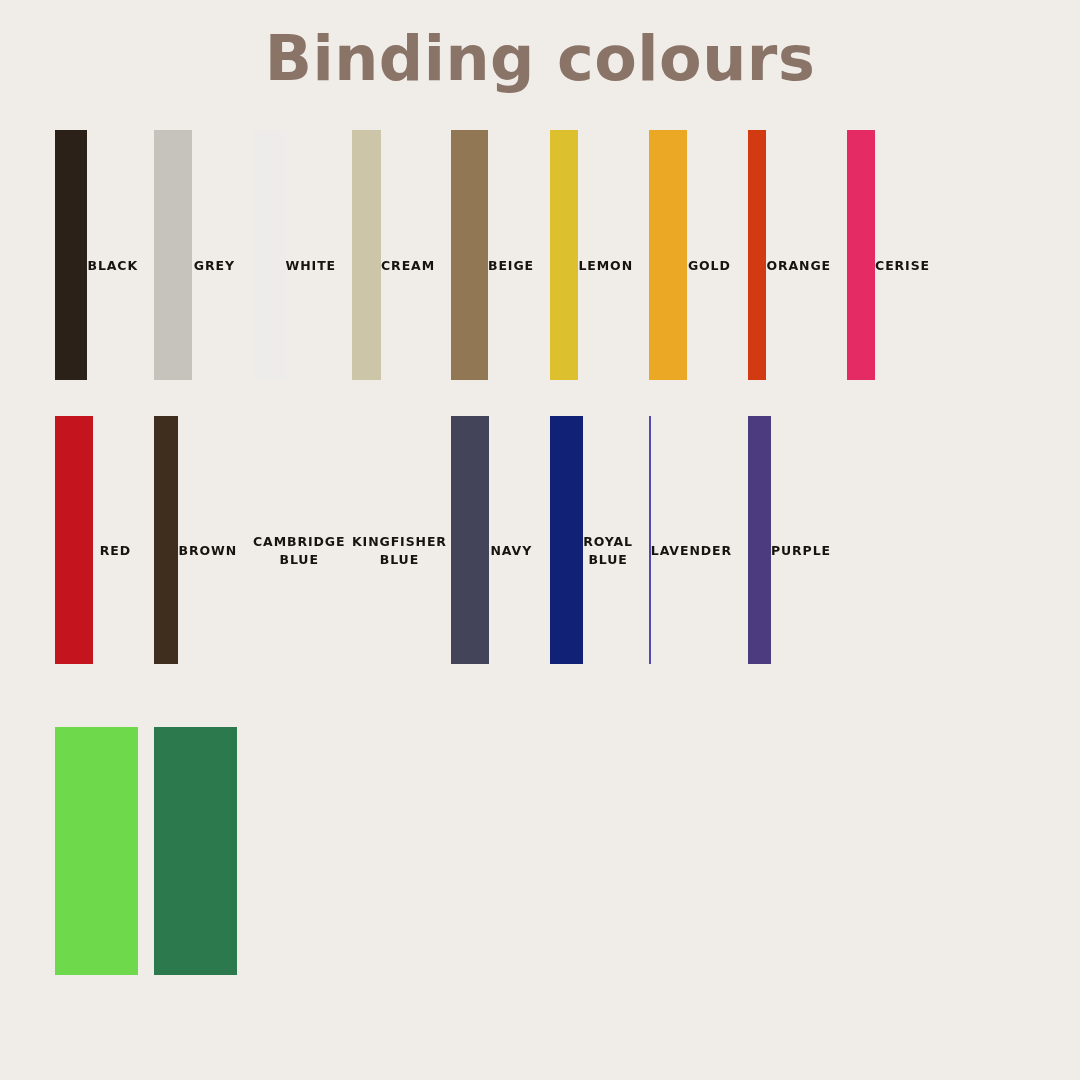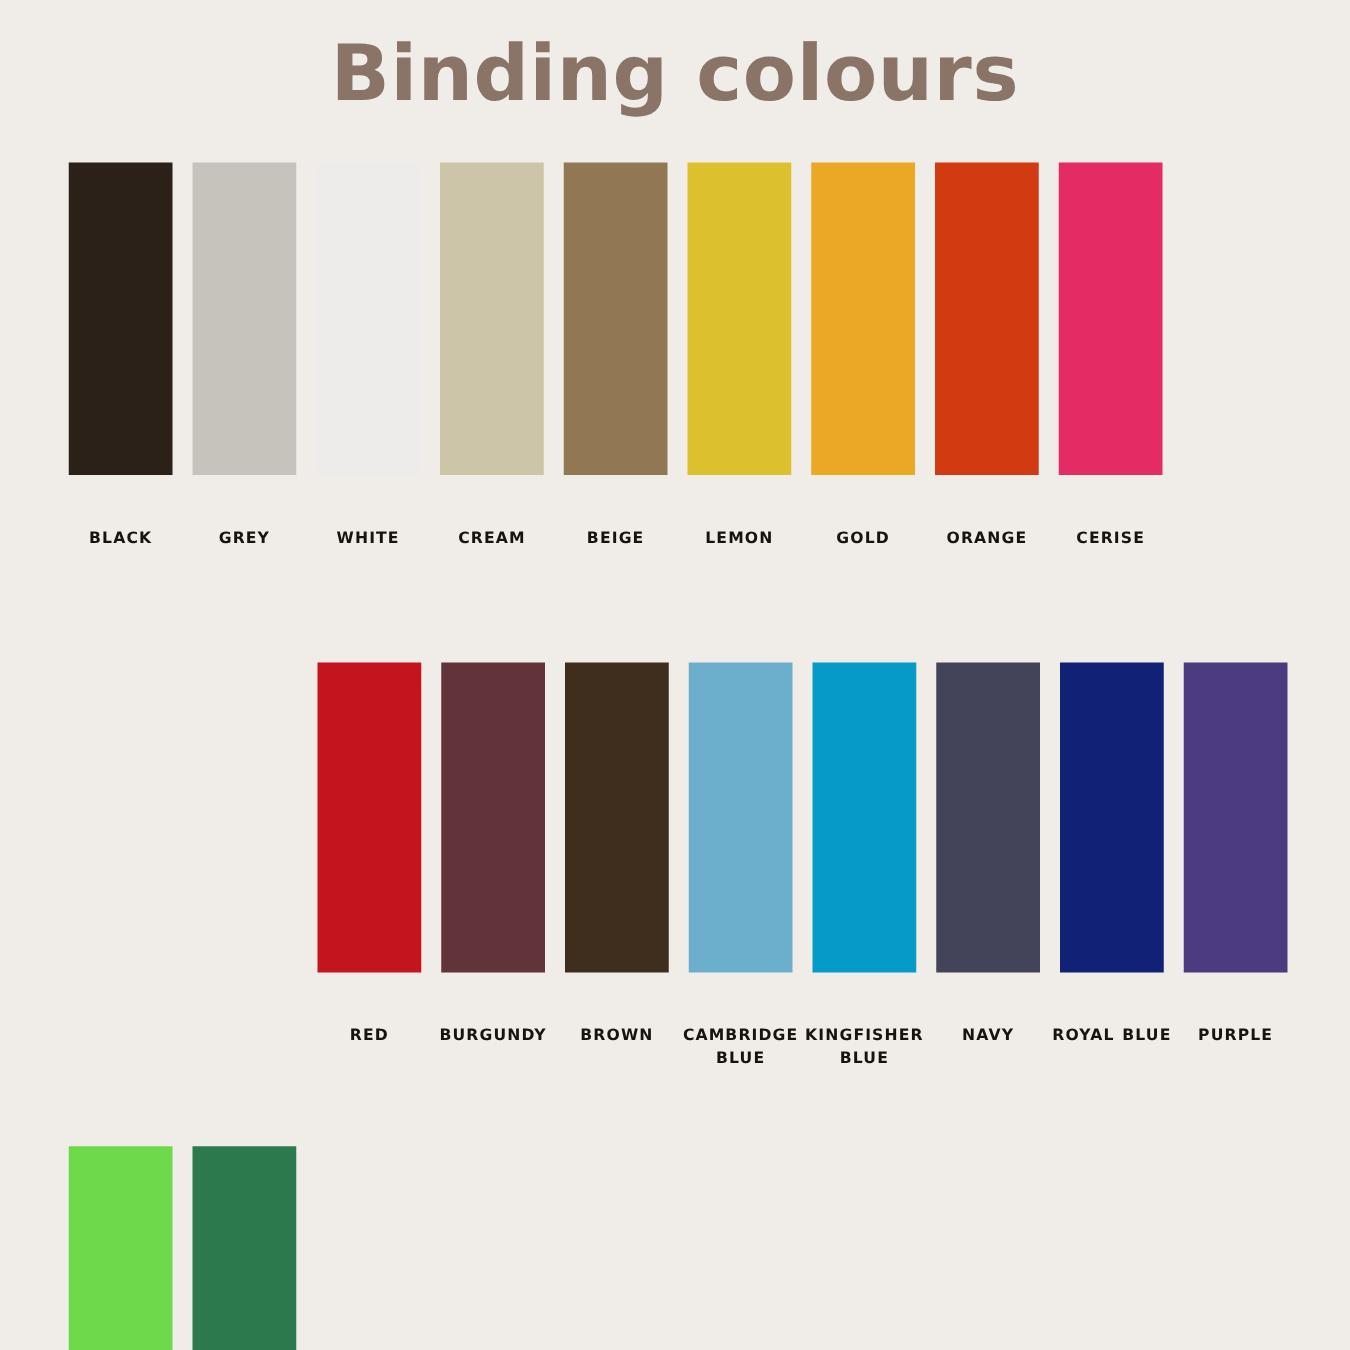--- a/index.html
+++ b/index.html
@@ -47,29 +47,28 @@
     width: 975px;
   }
 
   .row {
     display: flex;
     align-items: flex-start;
     gap: 16px;
   }
 
   .row-1 { margin-bottom: 0px; }
-  .row-2 { margin-top: 92px; justify-content: flex-end; }
+  .row-2 { margin-top: 36px; }
   .row-3 { margin-top: 63px; }
 
   .swatch-cell {
     width: 83px;
     display: flex;
-    flex-direction: column;
+    flex-direction: row;
     align-items: center;
-    gap: 20px;
   }
 
   .chip {
     width: 83px;
     display: block;
     border: 0;
   }
 
   .row-1 .chip { height: 250px; }
   .row-2 .chip { height: 248px; }
@@ -134,44 +133,44 @@
           <div class="chip" style="background: rgb(228, 43, 99);"></div>
           <div class="chip-label">CERISE</div>
         </div>
       </div>
     <div class="row row-2">
         <div class="swatch-cell">
           <div class="chip" style="background: rgb(196, 21, 31);"></div>
           <div class="chip-label">RED</div>
         </div>
         <div class="swatch-cell">
-          <div class="chip" style="background: rgb(99, 51, 58);"></div>
-          <div class="chip-label">BURGUNDY</div>
-        </div>
-        <div class="swatch-cell">
           <div class="chip" style="background: rgb(63, 46, 29);"></div>
           <div class="chip-label">BROWN</div>
         </div>
         <div class="swatch-cell">
           <div class="chip" style="background: rgb(108, 175, 205);"></div>
           <div class="chip-label">CAMBRIDGE BLUE</div>
         </div>
         <div class="swatch-cell">
           <div class="chip" style="background: rgb(6, 154, 201);"></div>
           <div class="chip-label">KINGFISHER BLUE</div>
         </div>
         <div class="swatch-cell">
           <div class="chip" style="background: rgb(67, 68, 89);"></div>
           <div class="chip-label">NAVY</div>
         </div>
         <div class="swatch-cell">
           <div class="chip" style="background: rgb(17, 33, 117);"></div>
           <div class="chip-label">ROYAL BLUE</div>
         </div>
         <div class="swatch-cell">
+          <div class="chip" style="background: rgb(84, 73, 176);"></div>
+          <div class="chip-label">LAVENDER</div>
+        </div>
+        <div class="swatch-cell">
           <div class="chip" style="background: rgb(76, 59, 126);"></div>
           <div class="chip-label">PURPLE</div>
         </div>
       </div>
     <div class="row row-3">
         <div class="swatch-cell">
           <div class="chip" style="background: rgb(111, 217, 76);"></div>
         </div>
         <div class="swatch-cell">
           <div class="chip" style="background: rgb(43, 121, 76);"></div>

